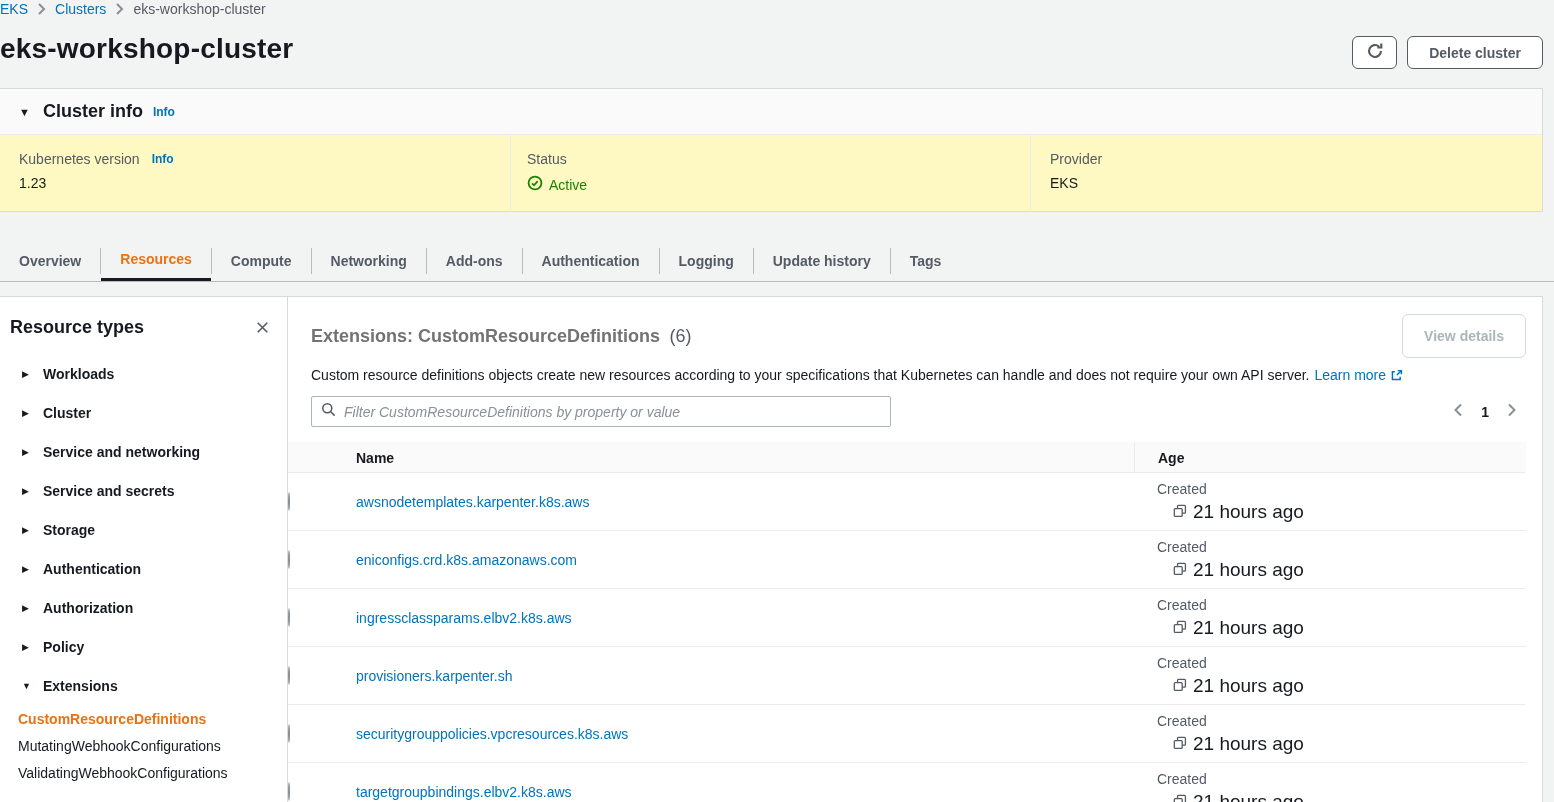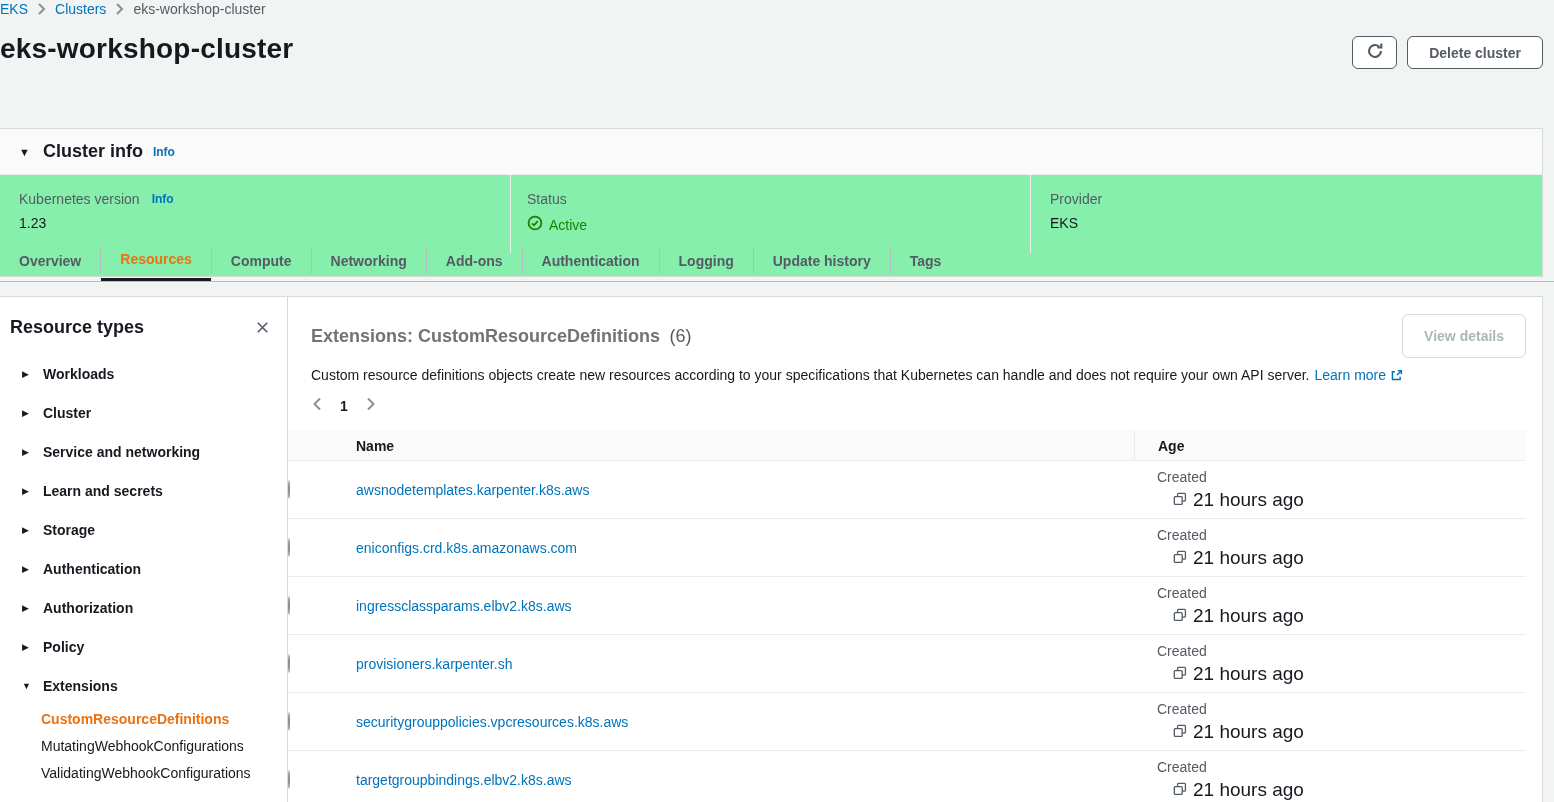--- a/index.html
+++ b/index.html
@@ -20,21 +20,21 @@
 
   
   .page-title { position:absolute; top:33px; left:0; font-size:28px; font-weight:700; color:#16191f; letter-spacing:.2px; }
   .header-actions { position:absolute; top:36px; right:11px; display:flex; gap:10px; }
   .btn { background:#fff; border:1px solid #545b64; border-radius:6px; height:33px; display:flex; align-items:center; justify-content:center; cursor:pointer; }
   .btn-icon { width:45px; }
   .btn-normal { padding:0 21px; font-size:14px; font-weight:700; color:#545b64; font-family:"Liberation Sans",sans-serif; }
   .btn-disabled { border-color:#d5dbdb; color:#aab7b8; height:44px; }
 
   
-  .cluster-card { position:absolute; top:88px; left:0; width:1543px; height:149px; background:#86efac; border:1px solid #d5dbdb; border-left:none;margin-top:40px; }
+  .cluster-card { position:absolute; top:88px; left:0; width:1543px; height:124px; background:#fef9c3; border:1px solid #d5dbdb; border-left:none; }
   .cluster-card-header { height:46px; background:#fafafa; border-bottom:1px solid #eaeded; display:flex; align-items:center; padding-left:19px; }
   .caret-down-lg { font-size:11px; color:#16191f; margin-right:13px; }
   .caret-down-lg::before { content:"▼"; }
   .section-title { font-size:18px; font-weight:700; color:#16191f; }
   .info-link { font-size:12px; font-weight:700; color:#0073bb; margin-left:10px; }
   .cluster-card-body { display:flex; height:78px; }
   .ci-col { padding-top:16px; }
   .ci-col-1 { width:510px; padding-left:19px; }
   .ci-col-2 { width:520px; padding-left:16px; border-left:1px solid #eaeded; }
   .ci-col-3 { flex:1; padding-left:19px; border-left:1px solid #eaeded; }
@@ -55,21 +55,21 @@
   .sidebar-head { display:flex; justify-content:space-between; align-items:center; padding:0 16px 0 10px; height:28px; }
   .sidebar-title { font-size:18px; font-weight:700; color:#16191f; }
   .close-btn { cursor:pointer; display:flex; align-items:center; }
   .tree { margin-top:13px; }
   .tree-item { height:39px; display:flex; align-items:center; padding-left:22px; cursor:pointer; }
   .caret-right { font-size:9px; color:#16191f; margin-right:10px; width:11px; }
   .caret-right::before { content:"▶"; }
   .caret-down { font-size:9px; color:#16191f; margin-right:10px; width:11px; }
   .caret-down::before { content:"▼"; }
   .tree-label { font-size:14px; font-weight:700; color:#16191f; }
-  .tree-children { padding-left:41px; }
+  .tree-children { padding-left:18px; }
   .tree-child { height:27px; display:flex; align-items:center; font-size:14px; color:#16191f; cursor:pointer; }
   .tree-child.selected { color:#ec7211; font-weight:700; }
 
   
   .main { flex:1; padding:0 16px 0 0; display:flex; flex-direction:column; }
   .main-pad { padding-left:23px; }
   .main-header { margin-top:17px; display:flex; justify-content:space-between; align-items:center; }
   .main-title { font-size:18px; font-weight:700; color:#737373; }
   .count { font-size:18px; font-weight:400; color:#545b64; margin-left:5px; }
   .desc { margin-top:9px; font-size:14px; color:#16191f; }
@@ -204,21 +204,21 @@
       <div class="tree-item">
         <span class="caret-right"></span>
         <span class="tree-label">Cluster</span>
       </div>
       <div class="tree-item">
         <span class="caret-right"></span>
         <span class="tree-label">Service and networking</span>
       </div>
       <div class="tree-item">
         <span class="caret-right"></span>
-        <span class="tree-label">Learn and secrets</span>
+        <span class="tree-label">Service and secrets</span>
       </div>
       <div class="tree-item">
         <span class="caret-right"></span>
         <span class="tree-label">Storage</span>
       </div>
       <div class="tree-item">
         <span class="caret-right"></span>
         <span class="tree-label">Authentication</span>
       </div>
       <div class="tree-item">
@@ -252,20 +252,29 @@
 
     <div class="desc main-pad">
       <span>Custom resource definitions objects create new resources according to your specifications that Kubernetes can handle and does not require your own API server.</span><a class="learn-more">Learn more</a><span class="ext-icon"><svg width="13" height="13" viewBox="0 0 16 16">
             <path d="M6 3.5H3v9.5h9.5V9.5" fill="none" stroke="#0073bb" stroke-width="1.8"></path>
             <path d="M8.5 7.5L13.5 2.5" fill="none" stroke="#0073bb" stroke-width="1.8"></path>
             <path d="M9.5 2h4.5v4.5" fill="none" stroke="#0073bb" stroke-width="1.8"></path>
           </svg></span>
     </div>
 
     <div class="toolbar main-pad">
+      <div class="filter-box">
+        <span>
+          <svg width="15" height="15" viewBox="0 0 16 16">
+              <circle cx="6.7" cy="6.7" r="4.8" fill="none" stroke="#545b64" stroke-width="1.7"></circle>
+              <path d="M10.4 10.4L14.5 14.5" stroke="#545b64" stroke-width="1.7"></path>
+            </svg>
+        </span>
+        <input type="text" value="" placeholder="Filter CustomResourceDefinitions by property or value" style="">
+      </div>
       <div class="pagination">
         <button class="page-btn">
           <span><svg width="12" height="16" viewBox="0 0 12 16">
                 <path d="M9 2.5L3.5 8L9 13.5" fill="none" stroke="#879196" stroke-width="2"></path>
               </svg></span>
         </button>
         <span class="page-num">1</span>
         <button class="page-btn">
           <span><svg width="12" height="16" viewBox="0 0 12 16">
                 <path d="M3 2.5L8.5 8L3 13.5" fill="none" stroke="#879196" stroke-width="2"></path>

